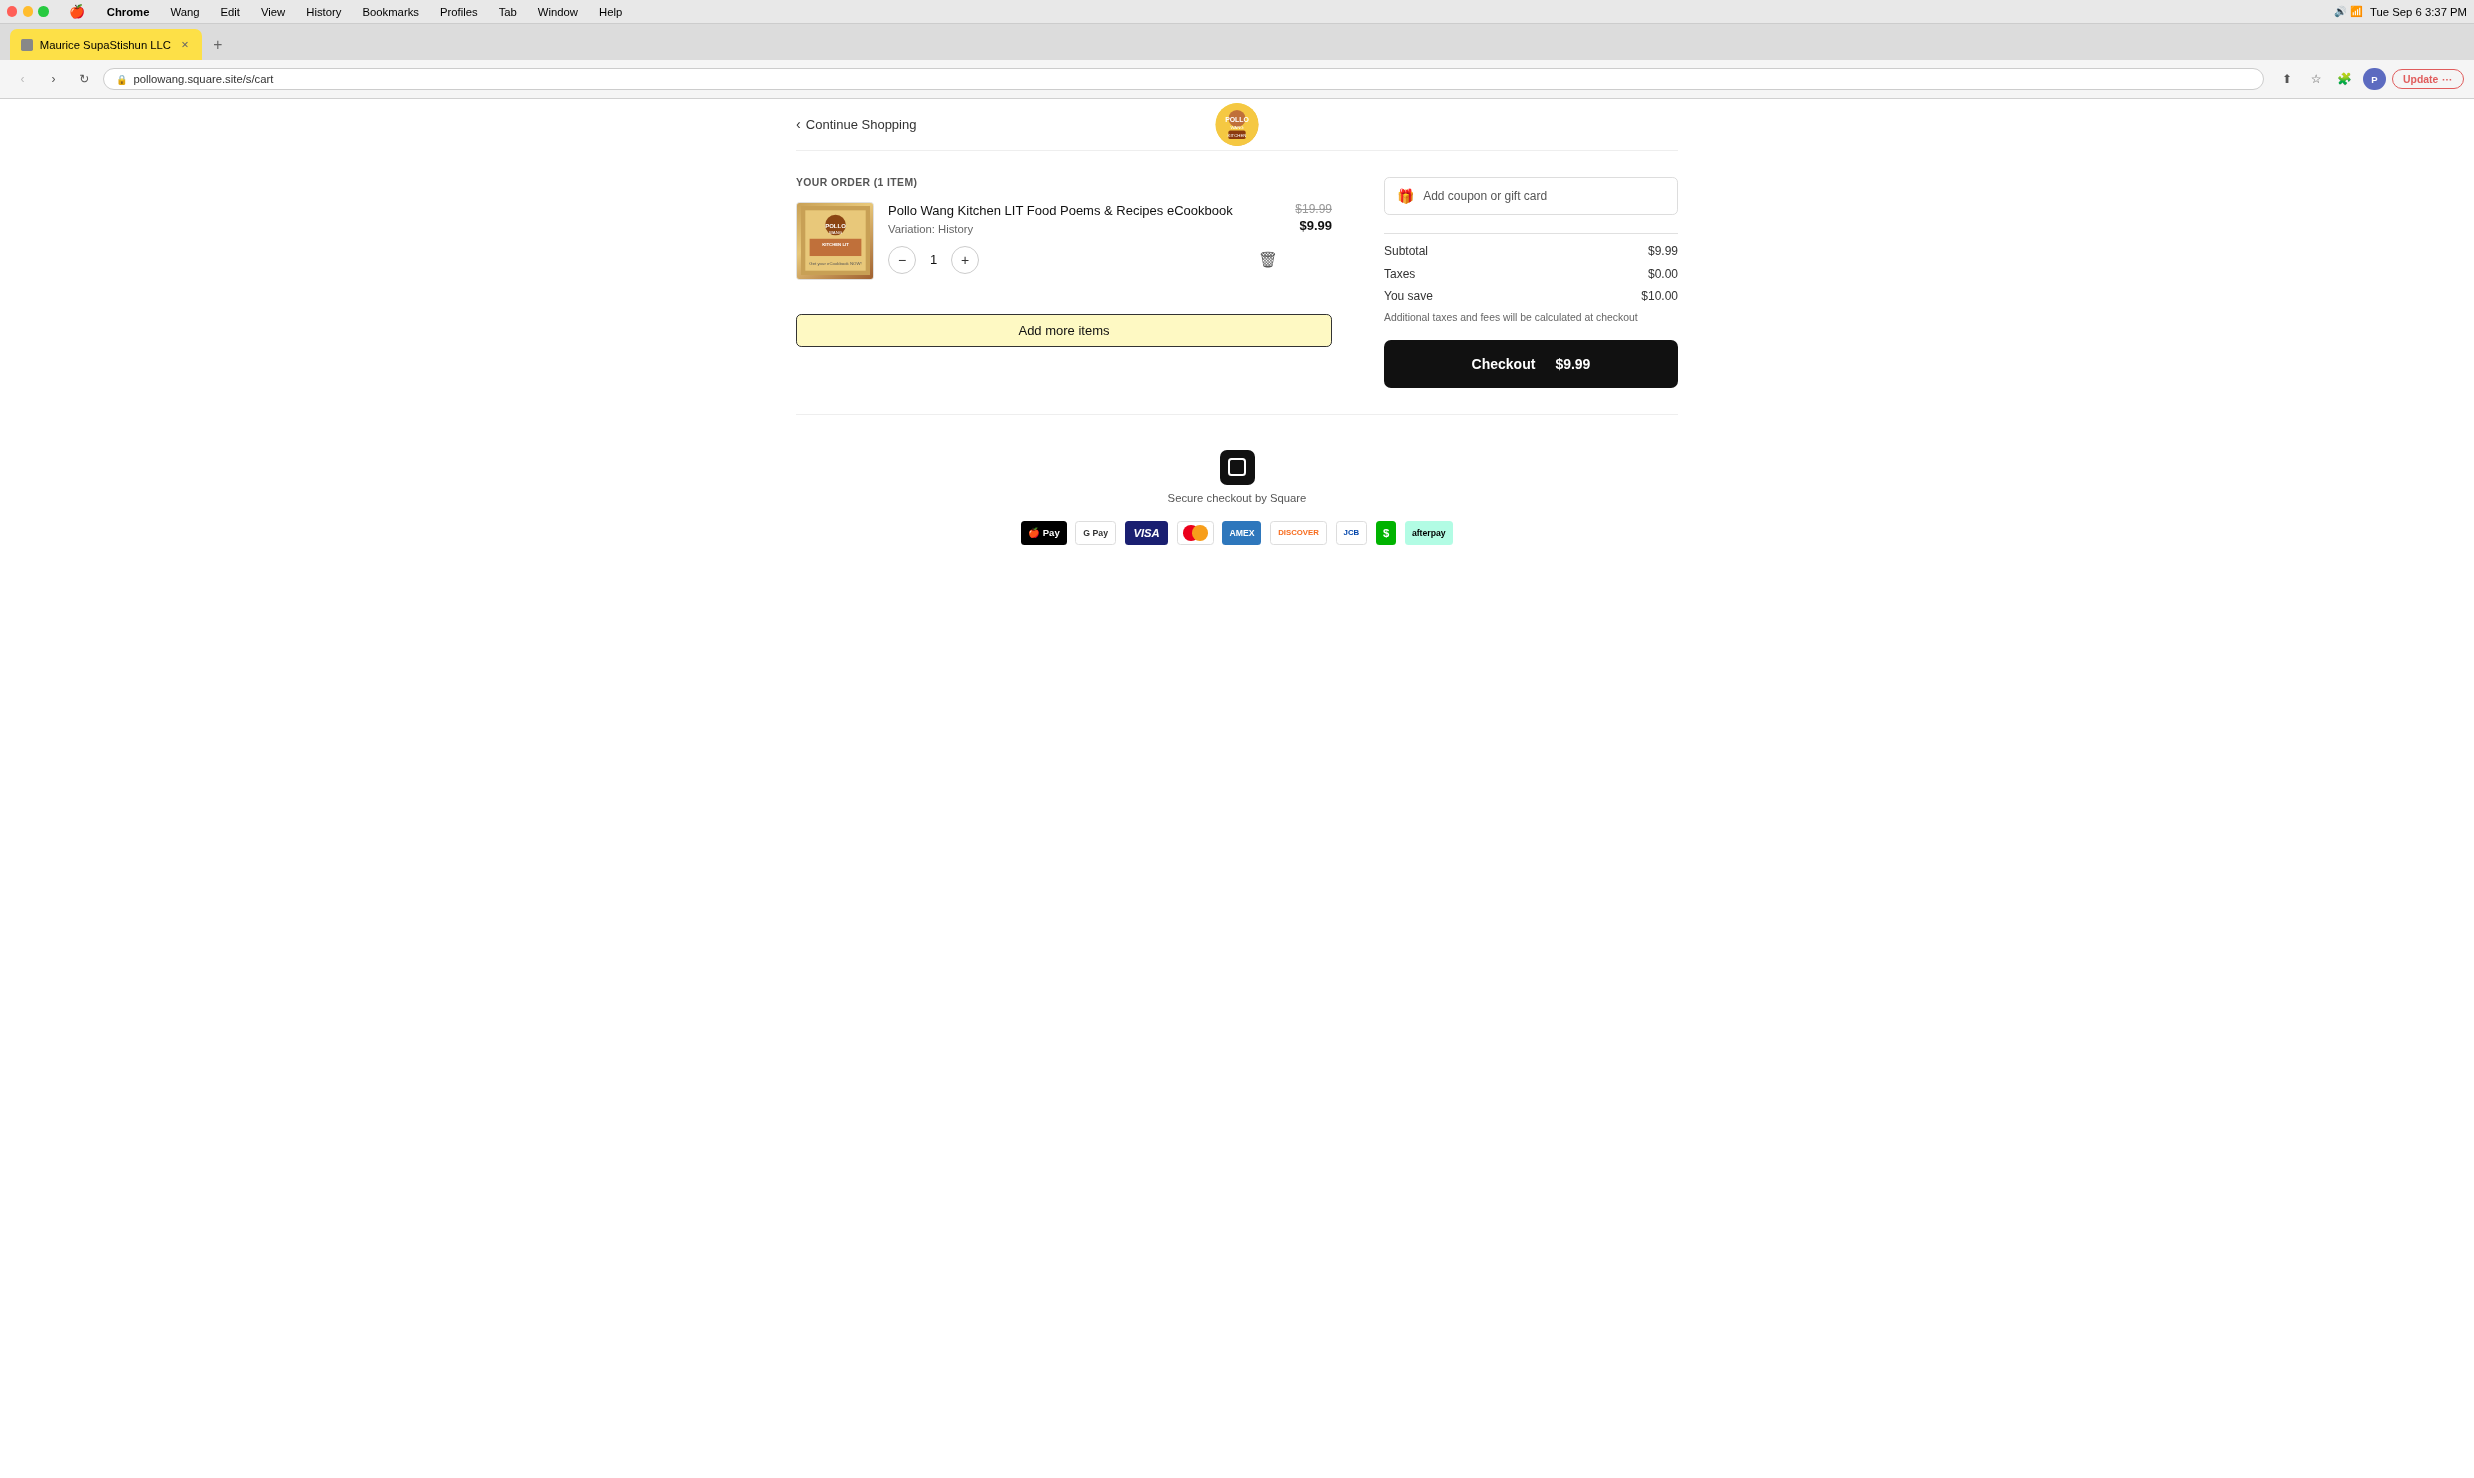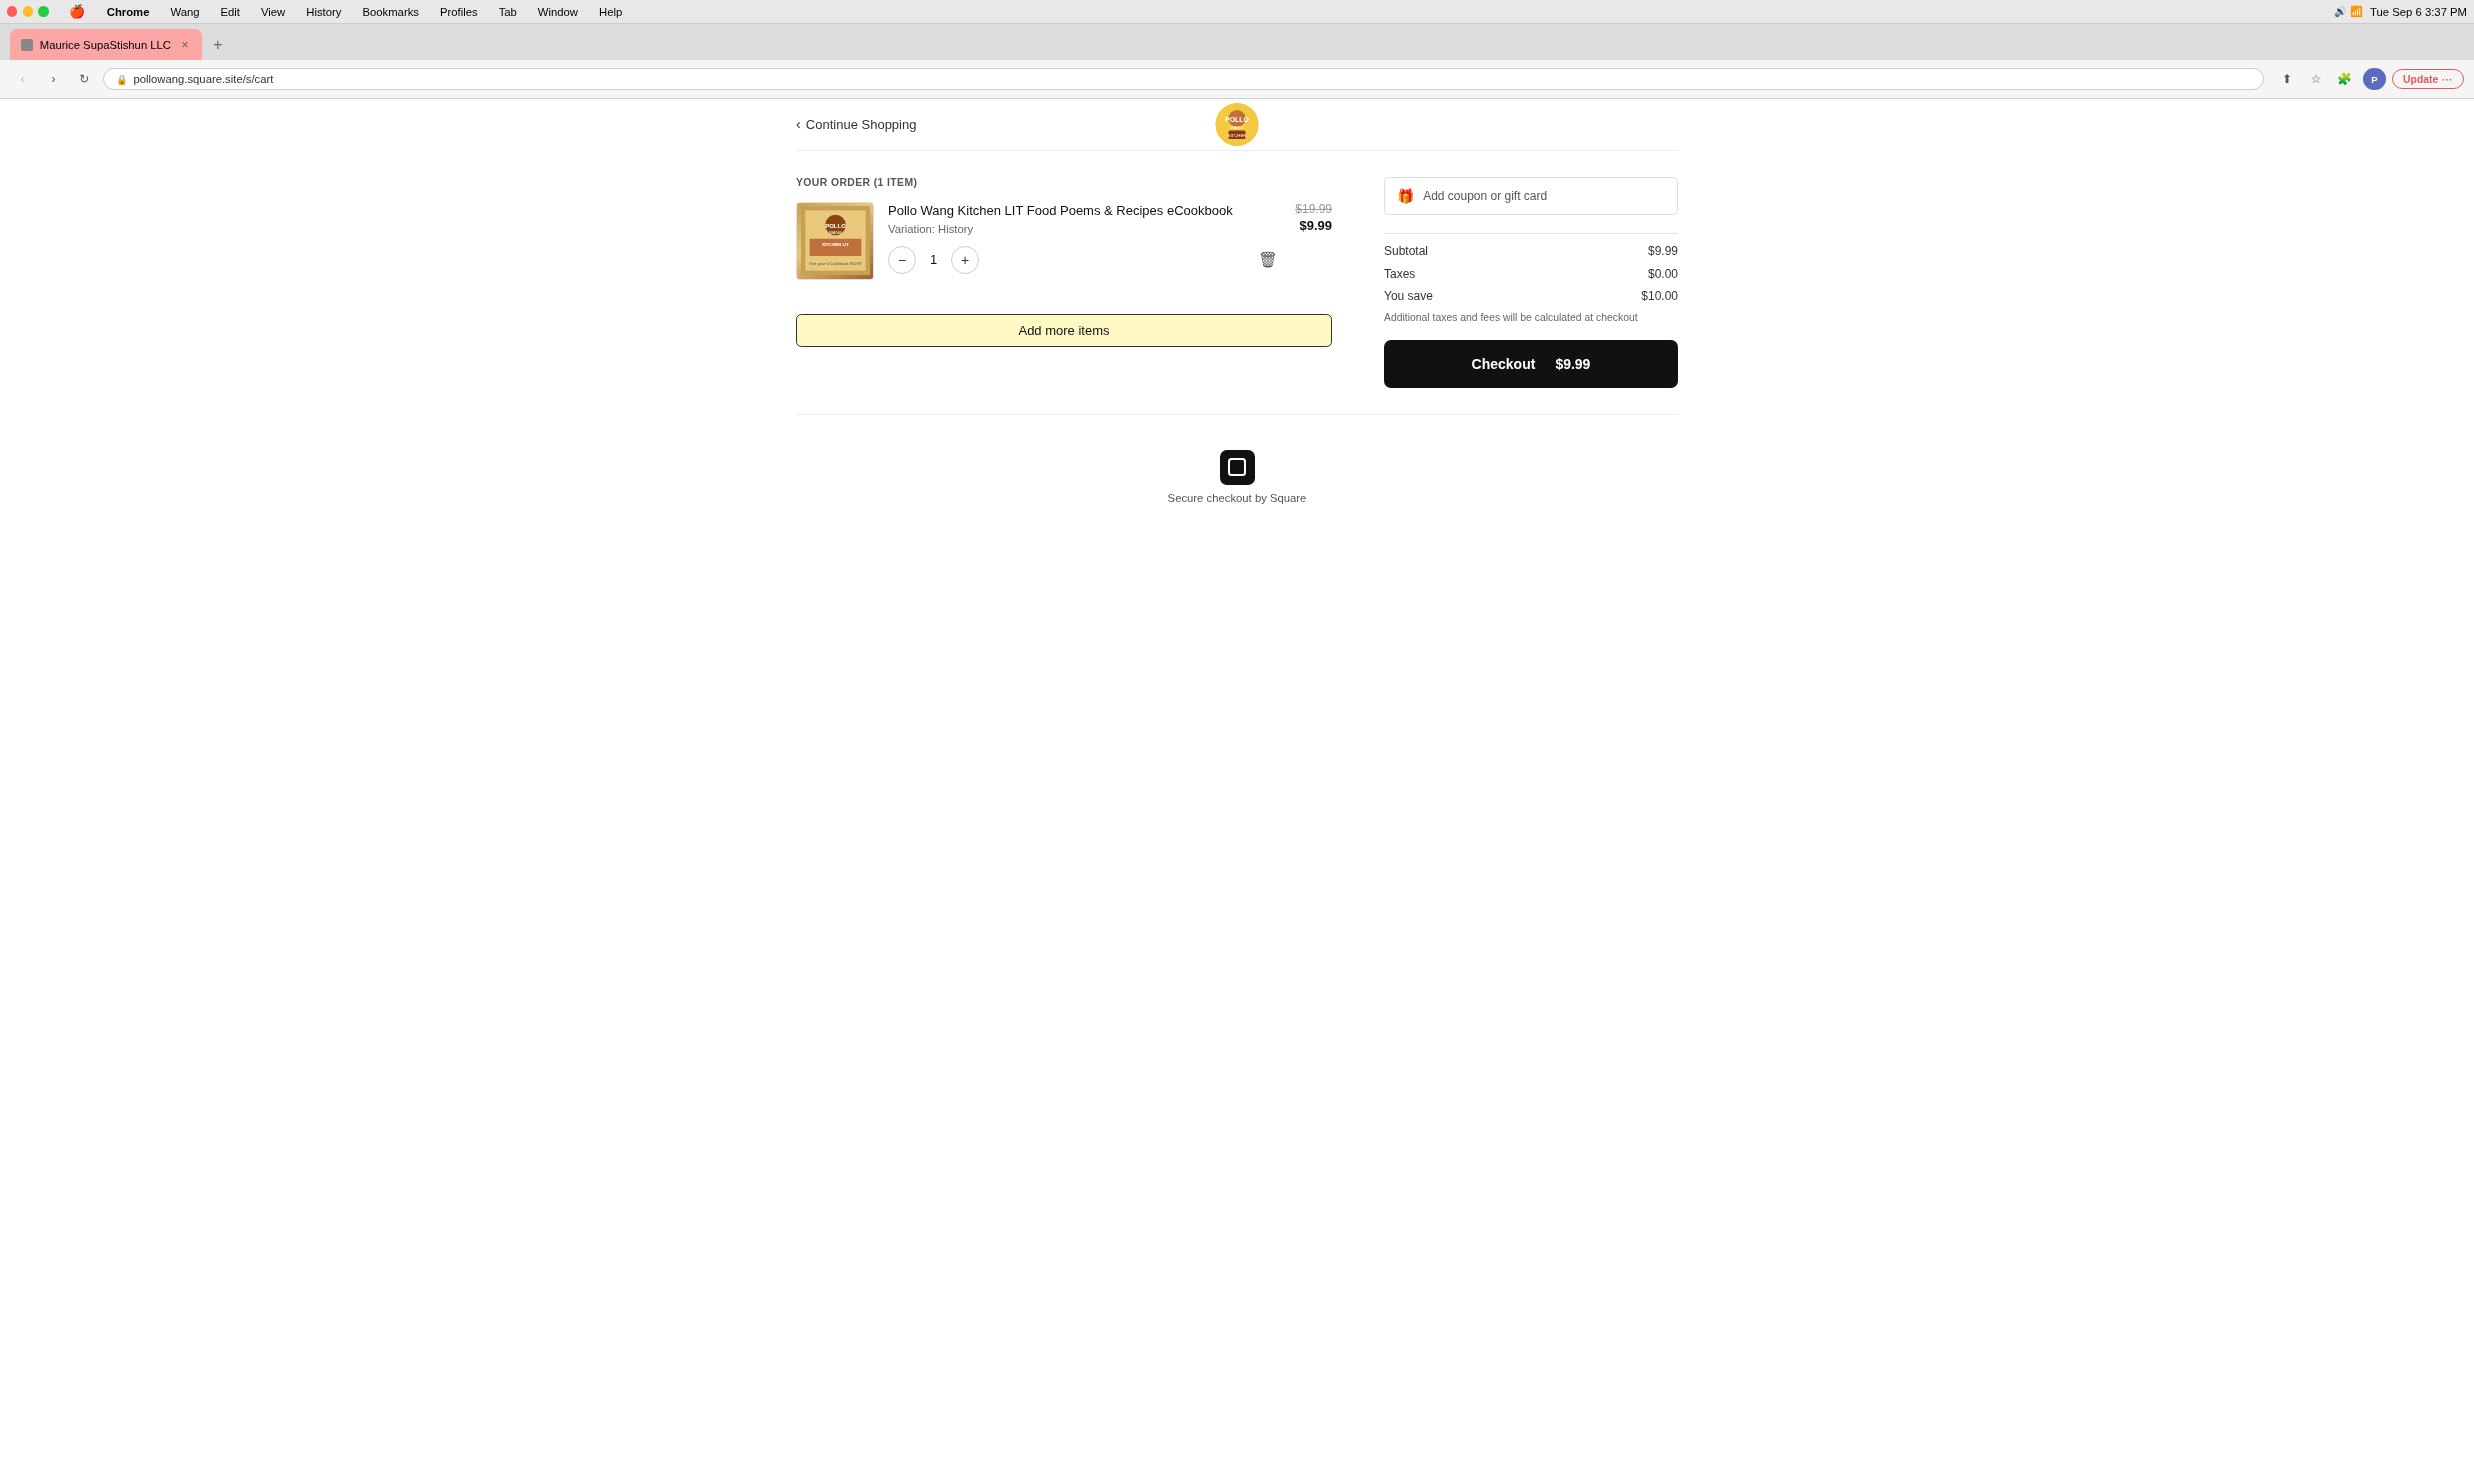--- a/index.html
+++ b/index.html
@@ -32,21 +32,21 @@
       display: flex;
       align-items: center;
       padding: 5.2px 10.4px 0;
       gap: 3.5px;
       background: #dcdcdc;
       height: 36px;
     }
     .tab {
       display: flex;
       align-items: center;
-      background: #fca5a5;
+      background: #fde047;
       border-radius: 7px 7px 0 0;
       padding: 5.2px 10.4px;
       font-size: 11.3px;
       gap: 7px;
       height: 31px;
       min-width: 173px;
     }
     .tab-favicon { width: 12px; height: 12px; background: #888; border-radius: 1.7px; }
     .tab-close { margin-left: auto; width: 14px; height: 14px; border-radius: 50%; display: flex; align-items: center; justify-content: center; font-size: 9.5px; color: #666; cursor: pointer; }
     .tab-add { width: 24px; height: 24px; border-radius: 50%; display: flex; align-items: center; justify-content: center; font-size: 15.6px; color: #666; cursor: pointer; }
@@ -542,16 +542,32 @@
   </div>
 
   <div class="page-footer">
     <div>
       <div class="square-logo">
         <div class="square-logo-inner"></div>
       </div>
     </div>
     <p class="secure-text">Secure checkout by Square</p>
 
+    <div class="payment-icons">
+      <span class="payment-badge pay-applepay">🍎 Pay</span>
+      <span class="payment-badge pay-googlepay">G Pay</span>
+      <span class="payment-badge pay-visa">VISA</span>
+      <span class="payment-badge pay-mastercard">
+        <div class="mc-circles">
+          <div class="mc-circle-r"></div>
+          <div class="mc-circle-o"></div>
+        </div>
+      </span>
+      <span class="payment-badge pay-amex">AMEX</span>
+      <span class="payment-badge pay-discover">DISCOVER</span>
+      <span class="payment-badge pay-jcb">JCB</span>
+      <span class="payment-badge pay-cash">$</span>
+      <span class="payment-badge pay-afterpay">afterpay</span>
+    </div>
   </div>
 
 </div>
 
 
 </body></html>

